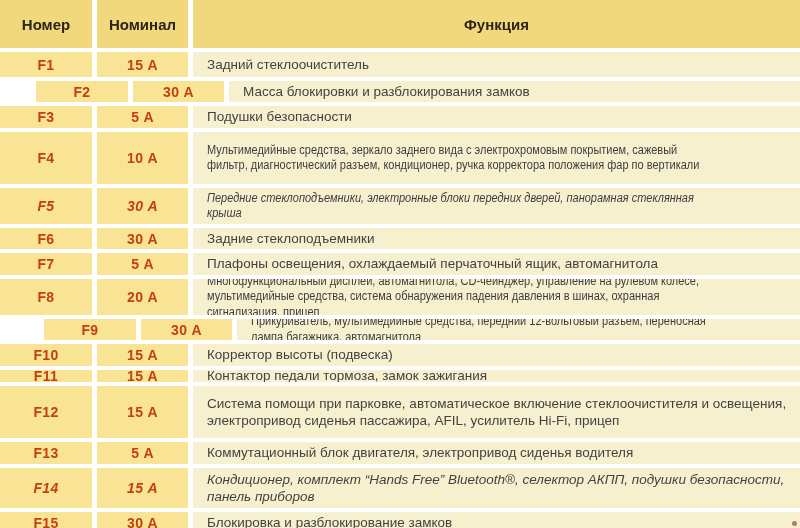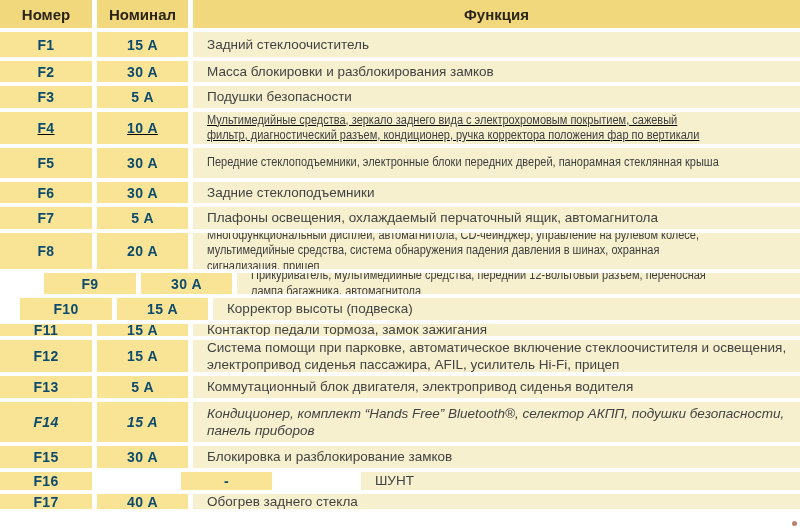--- a/index.html
+++ b/index.html
@@ -22,21 +22,21 @@
     flex-direction: column;
   }
   .row {
     display: flex;
     box-sizing: border-box;
     border-top: 4px solid #ffffff;
     flex: 0 0 auto;
   }
   .row.header {
     border-top: none;
-    height: 28px;
+    height: 48px;
   }
   .cell {
     display: flex;
     align-items: center;
     box-sizing: border-box;
   }
   .c1 { width: 92px; justify-content: center; }
   .c2 { width: 91px; justify-content: center; }
   .c3 { flex: 1; padding: 2px 10px 2px 14px; overflow: hidden; }
   .gap { width: 5px; background: #ffffff; flex: 0 0 auto; }
@@ -45,21 +45,21 @@
   .header .cell {
     background: var(--header-bg, #F2D87C);
     font-weight: bold;
     font-size: 15px;
     color: #2b2519;
   }
   .header .c3 { justify-content: center; padding: 4px; }
   .num, .amp {
     font-weight: bold;
     font-size: 14px;
-    color: #0c4a6e;
+    color: #c2410c;
     letter-spacing: 0.3px;
   }
   .functext {
     display: block;
     font-size: 13.5px;
     line-height: 1.28;
     color: #424242;
   }
   .row.small .functext {
     font-size: 12.5px;
@@ -95,48 +95,48 @@
     <div id="rows">
         <div class="row" style="height: 29px;">
     <div class="cell c1 gold num">F1</div>
     <div class="gap"></div>
     <div class="cell c2 gold amp">15 А</div>
     <div class="gap"></div>
     <div class="cell c3 cream">
       <span class="functext">Задний стеклоочиститель</span>
     </div>
   </div>
-        <div class="row" style="height: 25px;">
+        <div class="row" style="height: 25px; margin-left: 36px;">
     <div class="cell c1 gold num">F2</div>
     <div class="gap"></div>
     <div class="cell c2 gold amp">30 А</div>
     <div class="gap"></div>
     <div class="cell c3 cream">
       <span class="functext">Масса блокировки и разблокирования замков</span>
     </div>
   </div>
         <div class="row" style="height: 26px;">
     <div class="cell c1 gold num">F3</div>
     <div class="gap"></div>
     <div class="cell c2 gold amp">5 А</div>
     <div class="gap"></div>
     <div class="cell c3 cream">
       <span class="functext">Подушки безопасности</span>
     </div>
   </div>
-        <div class="row small" style="height: 36px; text-decoration: underline;">
+        <div class="row small" style="height: 56px;">
     <div class="cell c1 gold num">F4</div>
     <div class="gap"></div>
     <div class="cell c2 gold amp">10 А</div>
     <div class="gap"></div>
     <div class="cell c3 cream">
       <span class="functext">Мультимедийные средства, зеркало заднего вида с электрохромовым покрытием, сажевый фильтр, диагностический разъем, кондиционер, ручка корректора положения фар по вертикали</span>
     </div>
   </div>
-        <div class="row small" style="height: 34px;">
+        <div class="row small" style="height: 40px; font-style: italic;">
     <div class="cell c1 gold num">F5</div>
     <div class="gap"></div>
     <div class="cell c2 gold amp">30 А</div>
     <div class="gap"></div>
     <div class="cell c3 cream">
       <span class="functext">Передние стеклоподъемники, электронные блоки передних дверей, панорамная стеклянная крыша</span>
     </div>
   </div>
         <div class="row" style="height: 25px;">
     <div class="cell c1 gold num">F6</div>
@@ -167,39 +167,39 @@
   </div>
         <div class="row small" style="height: 25px; margin-left: 44px;">
     <div class="cell c1 gold num">F9</div>
     <div class="gap"></div>
     <div class="cell c2 gold amp">30 А</div>
     <div class="gap"></div>
     <div class="cell c3 cream">
       <span class="functext">Прикуриватель, мультимедийные средства, передний 12-вольтовый разъем, переносная лампа багажника, автомагнитола</span>
     </div>
   </div>
-        <div class="row" style="height: 26px; padding-left: 20px;">
+        <div class="row" style="height: 26px;">
     <div class="cell c1 gold num">F10</div>
     <div class="gap"></div>
     <div class="cell c2 gold amp">15 А</div>
     <div class="gap"></div>
     <div class="cell c3 cream">
       <span class="functext">Корректор высоты (подвеска)</span>
     </div>
   </div>
         <div class="row" style="height: 16px;">
     <div class="cell c1 gold num">F11</div>
     <div class="gap"></div>
     <div class="cell c2 gold amp">15 А</div>
     <div class="gap"></div>
     <div class="cell c3 cream">
       <span class="functext">Контактор педали тормоза, замок зажигания</span>
     </div>
   </div>
-        <div class="row" style="height: 36px; border-radius: 15px;">
+        <div class="row" style="height: 56px; border-radius: 15px;">
     <div class="cell c1 gold num">F12</div>
     <div class="gap"></div>
     <div class="cell c2 gold amp">15 А</div>
     <div class="gap"></div>
     <div class="cell c3 cream">
       <span class="functext">Система помощи при парковке, автоматическое включение стеклоочистителя и освещения, электропривод сиденья пассажира, AFIL, усилитель Hi-Fi, прицеп</span>
     </div>
   </div>
         <div class="row" style="height: 26px;">
     <div class="cell c1 gold num">F13</div>

